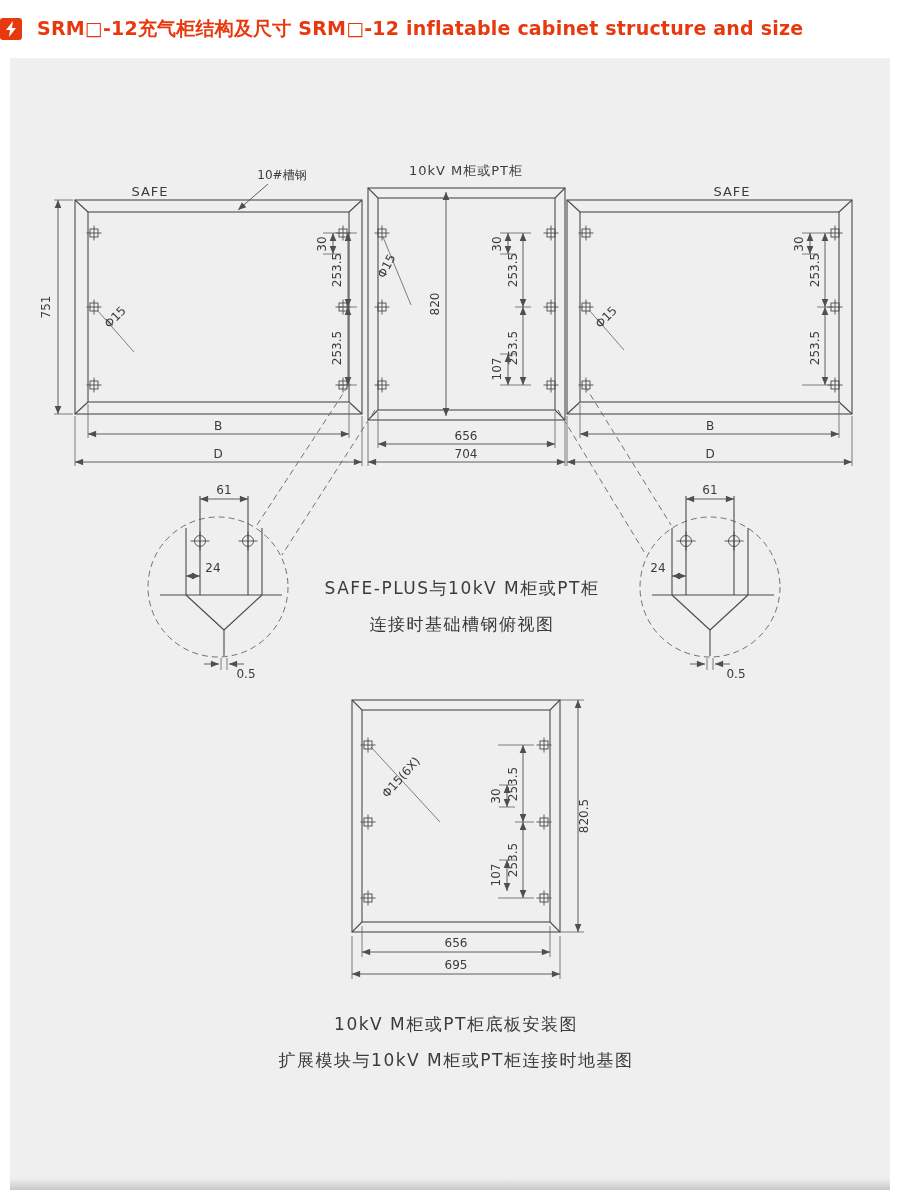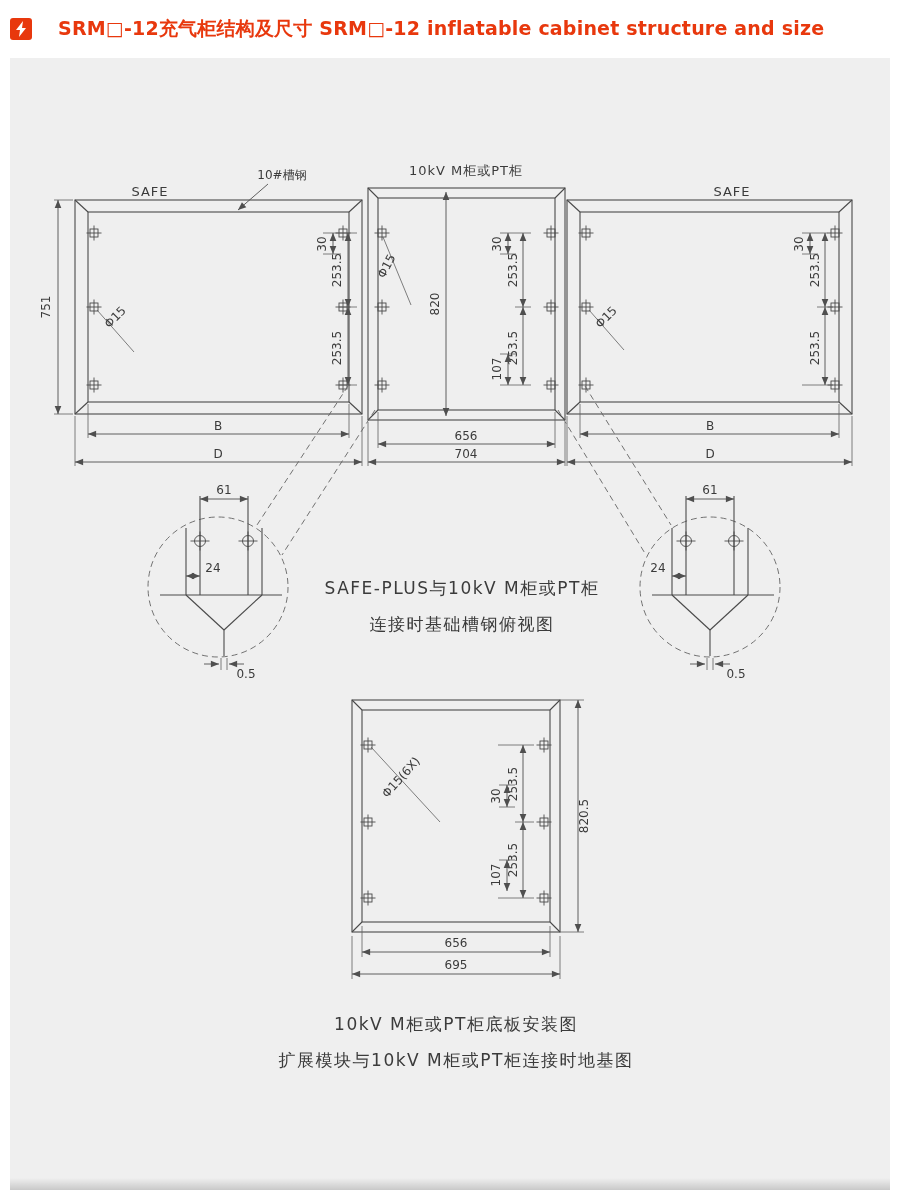--- a/index.html
+++ b/index.html
@@ -2,21 +2,21 @@
 <html style="--accent: #e8380d; --panel_bg: #efefef; --line: #4a4a4a;"><head>
 <meta charset="utf-8">
 <style>
   :root{ --accent:#e8380d; --panel_bg:#efefef; --line:#4a4a4a; }
   *{box-sizing:border-box;}
   html,body{margin:0;padding:0;}
   body{
     width:900px;height:1190px;background:#fff;position:relative;overflow:hidden;
     font-family:"DejaVu Sans","Liberation Sans",sans-serif;
   }
-  header{height:58px;display:flex;align-items:center;gap:26px;padding:0 10px;}
+  header{height:58px;display:flex;align-items:center;gap:15px;padding:0 0;}
   .logo{width:22px;height:22px;flex:0 0 auto;}
   .logo svg{display:block;}
   h1{margin:0;font-size:19px;font-weight:700;color:var(--accent);letter-spacing:.2px;white-space:nowrap;}
   .panel{margin:0 10px;height:1132px;background:var(--panel_bg);position:relative;}
   .panel-bottom{position:absolute;left:0;right:0;bottom:0;height:12px;
     background:linear-gradient(180deg,rgba(0,0,0,0),rgba(0,0,0,.16));}
   .drawing{display:block;}
 
   
   svg.drawing text{font-family:"DejaVu Sans","Liberation Sans",sans-serif;fill:#3b3b3b;}

